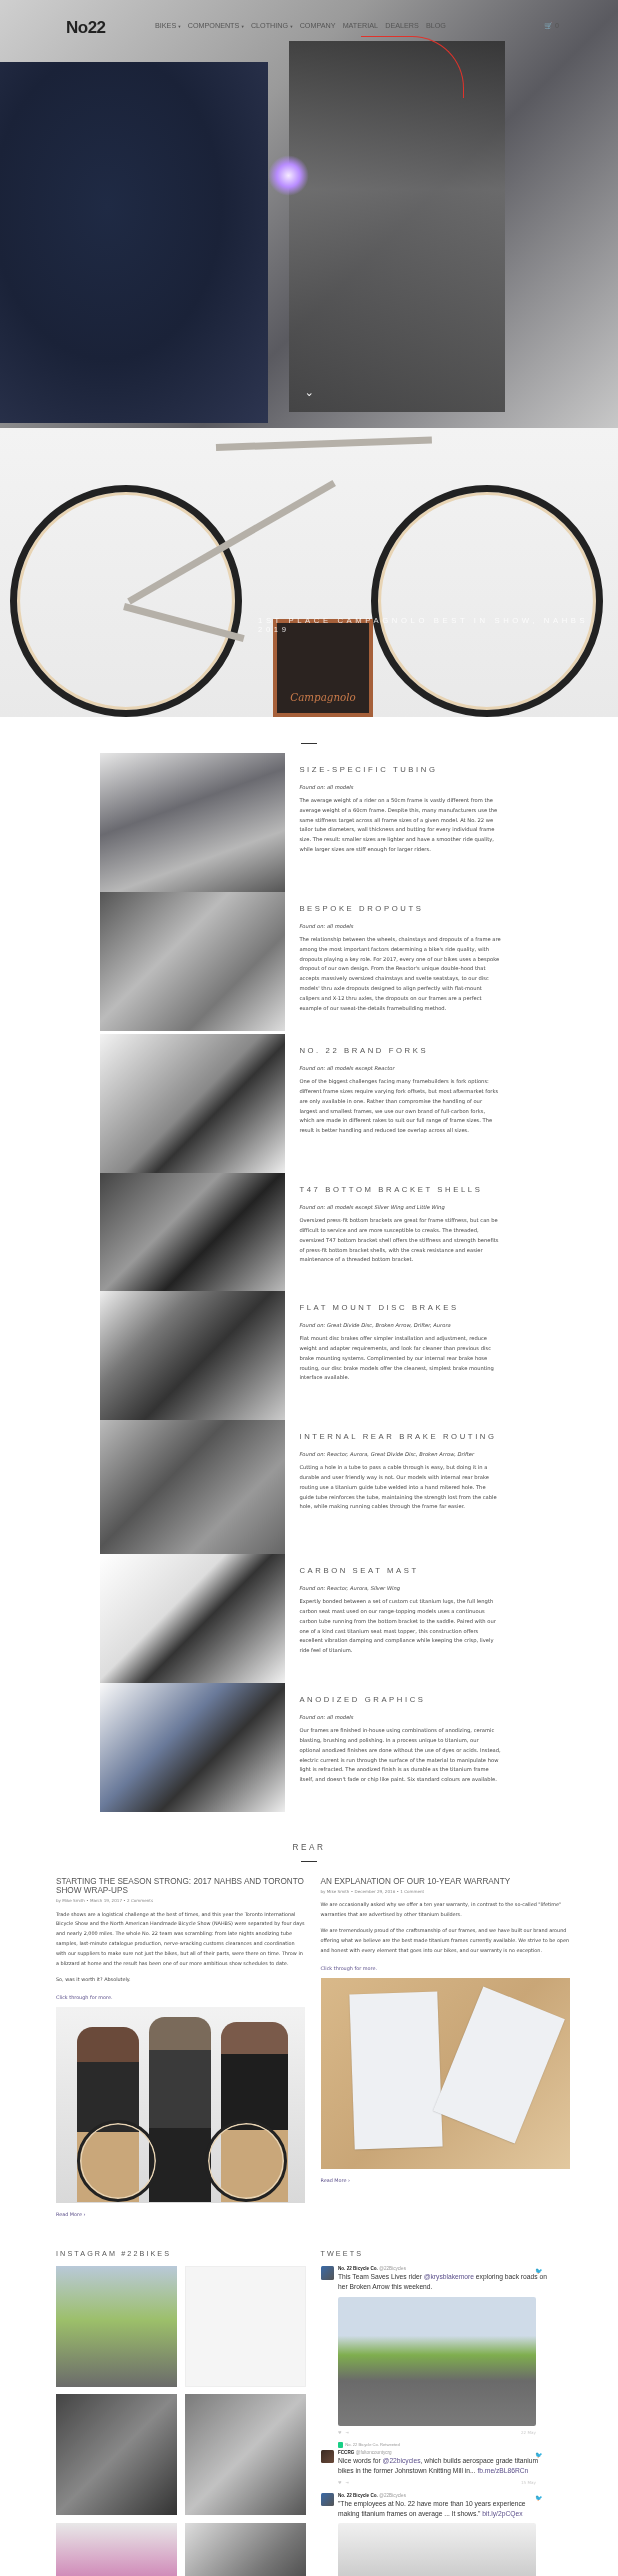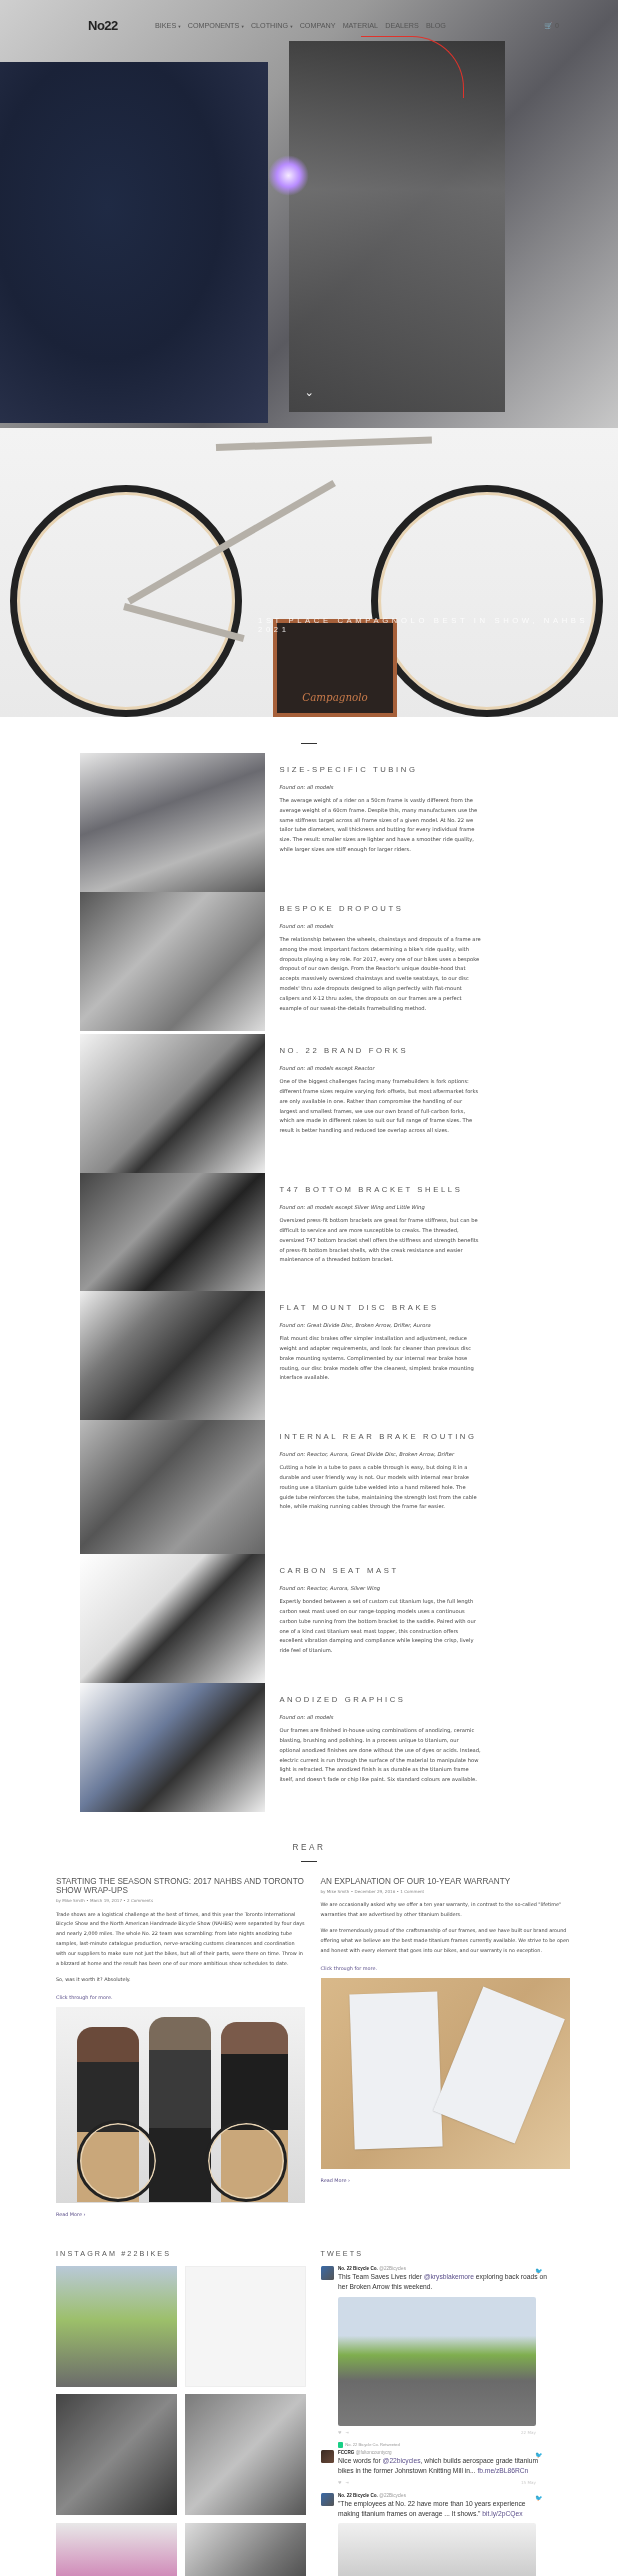--- a/index.html
+++ b/index.html
@@ -8,40 +8,40 @@
     background: linear-gradient(135deg, #cfcfcf 0%, #9a9a9a 35%, #5a5a60 60%, #c8c8c8 100%); }
   .hero .worker { position: absolute; left: 0; top: 62px; width: 268px; height: 361px;
     background: radial-gradient(ellipse at 40% 40%, #1f2a44 0%, #1a2238 50%, #2d3550 100%); }
   .hero .machine { position: absolute; left: 289px; top: 41px; width: 216px; height: 371px;
     background: linear-gradient(180deg, #2a2a2a, #6a6a6a 40%, #3a3a3a); opacity: .8; }
   .hero .glow { position: absolute; left: 268px; top: 155px; width: 41px; height: 41px; border-radius: 50%;
     background: radial-gradient(circle, #f5eaff 0%, #b88cff 40%, rgba(180,140,255,0) 70%); }
   .hero .cable { position: absolute; left: 361px; top: 36px; width: 103px; height: 62px;
     border: 1.5px solid #e0332b; border-bottom: none; border-left: none; border-radius: 0 52px 0 0; }
   .header { position: absolute; top: 0; left: 0; width: 618px; height: 52px; display: flex; align-items: center; }
-  .logo { position: absolute; left: 88px; top: 17.5px; font-family: "Liberation Sans", sans-serif; font-weight: bold; font-size: 13px; color: #222; letter-spacing: -0.5px; }
+  .logo { position: absolute; left: 66px; top: 17.5px; font-family: "Liberation Sans", sans-serif; font-weight: bold; font-size: 17px; color: #222; letter-spacing: -0.5px; }
   .nav { position: absolute; left: 155px; top: 20.6px; display: flex; gap: 7.2px; font-family: "Liberation Sans", sans-serif; font-size: 7.2px; color: #555; }
   .nav span.item { text-transform: uppercase; letter-spacing: 0px; }
   .nav .chev { font-size: 4.6px; margin-left: 2.1px; }
   .cart { position: absolute; left: 544px; top: 20.6px; font-family: "Liberation Sans", sans-serif; font-size: 7.2px; color: #555; }
   .scroll-chev { position: absolute; left: 303px; top: 386px; width: 12.4px; height: 12.4px; color: #fff; font-size: 11.3px; text-align: center; }
 
   .award { position: relative; width: 618px; height: 289px; background: linear-gradient(180deg, #f3f3f3, #e9e9e9); overflow: hidden; }
   .wheel { position: absolute; border-radius: 50%; border: 7.2px solid #222; box-shadow: inset 0 0 0 3.1px #e8d4b4; }
   .wheel.l { left: 10.3px; top: 57px; width: 232px; height: 232px; }
   .wheel.r { left: 371px; top: 57px; width: 232px; height: 232px; }
   .frame-bar { position: absolute; height: 7.2px; background: #b5b0a8; transform-origin: left center; }
-  .plaque { position: absolute; left: 273px; top: 191px; width: 124px; height: 98px; background: #8a4a2a; border: 4.1px solid #a6603a; }
+  .plaque { position: absolute; left: 273px; top: 191px; width: 100px; height: 98px; background: #8a4a2a; border: 4.1px solid #a6603a; }
   .plaque .inner { width: 100%; height: 100%; background: #2b2320; display: flex; align-items: flex-end; justify-content: center; padding-bottom: 10.3px; color: #c87a4a; font-family: "DejaVu Serif", serif; font-style: italic; font-size: 10.3px; }
   .award-title { position: absolute; left: 113px; top: 108px; width: 479px; text-align: center; font-family: "Liberation Sans", sans-serif; font-weight: 300; font-size: 32px; color: rgba(255,255,255,.9); letter-spacing: 0.5px; }
   .award-sub { position: absolute; left: 258px; top: 188px; font-family: "Liberation Sans", sans-serif; font-size: 7.7px; color: rgba(255,255,255,.85); letter-spacing: 3.6px; }
 
   .features { width: 618px; padding-top: 36px; position: relative; }
   .features .rule { position: absolute; left: 301px; top: 26px; width: 15.5px; height: 1px; background: #333; }
-  .feature { display: flex; margin-left: 80px; width: 402px; }
+  .feature { display: flex; margin-left: 100px; width: 402px; }
   .feature .img { width: 185px; flex: none; background: linear-gradient(135deg, #d8d8d8, #777 45%, #ccc 80%, #888); }
   .feature .txt { width: 216px; padding-left: 14.4px; padding-top: 10.3px; padding-bottom: 20.6px; }
   .feature h3 { font-family: "Liberation Sans", sans-serif; font-weight: normal; font-size: 7.7px; letter-spacing: 2.6px; color: #555; text-transform: uppercase; line-height: 13.4px; margin-bottom: 7.2px; }
   .feature .found { font-style: italic; font-size: 5.2px; color: #444; margin-bottom: 6.2px; }
   .feature p { font-size: 5.2px; line-height: 9.8px; color: #444; }
 
   .news { width: 618px; padding-top: 31px; position: relative; }
   .section-title { text-align: center; font-family: "Liberation Sans", sans-serif; font-size: 8.2px; letter-spacing: 2.6px; color: #555; }
   .section-rule { width: 15.5px; height: 1px; background: #333; margin: 9.3px auto 14.4px; }
   .news-grid { display: flex; gap: 15.5px; margin-left: 56px; width: 507px; }
@@ -109,21 +109,21 @@
 
 <section class="award">
   <div class="wheel l"></div>
   <div class="wheel r"></div>
   <div class="frame-bar" style="left:216px;top:15.5px;width:216px;transform:rotate(-2deg);"></div>
   <div class="frame-bar" style="left:129px;top:170px;width:237px;transform:rotate(-30deg);"></div>
   <div class="frame-bar" style="left:124px;top:175px;width:124px;transform:rotate(15deg);"></div>
   <div class="plaque">
       <div class="inner">Campagnolo</div>
     </div>
-  <div class="award-sub">1ST PLACE CAMPAGNOLO BEST IN SHOW, NAHBS 2021</div>
+  <div class="award-sub">1ST PLACE CAMPAGNOLO BEST IN SHOW, NAHBS 2019</div>
 </section>
 
 <section class="features">
   <div class="rule"></div>
   <div class="feature">
     <div class="img" style="height:139px;background:linear-gradient(160deg,#e6e6e6,#6a6a70 40%,#b8b8b8 70%,#555);"></div>
     <div class="txt">
         <h3>SIZE-SPECIFIC TUBING</h3>
         <div class="found">Found on: all models</div>
         <p>The average weight of a rider on a 50cm frame is vastly different from the average weight of a 60cm frame. Despite this, many manufacturers use the same stiffness target across all frame sizes of a given model. At No. 22 we tailor tube diameters, wall thickness and butting for every individual frame size. The result: smaller sizes are lighter and have a smoother ride quality, while larger sizes are stiff enough for larger riders.</p>

